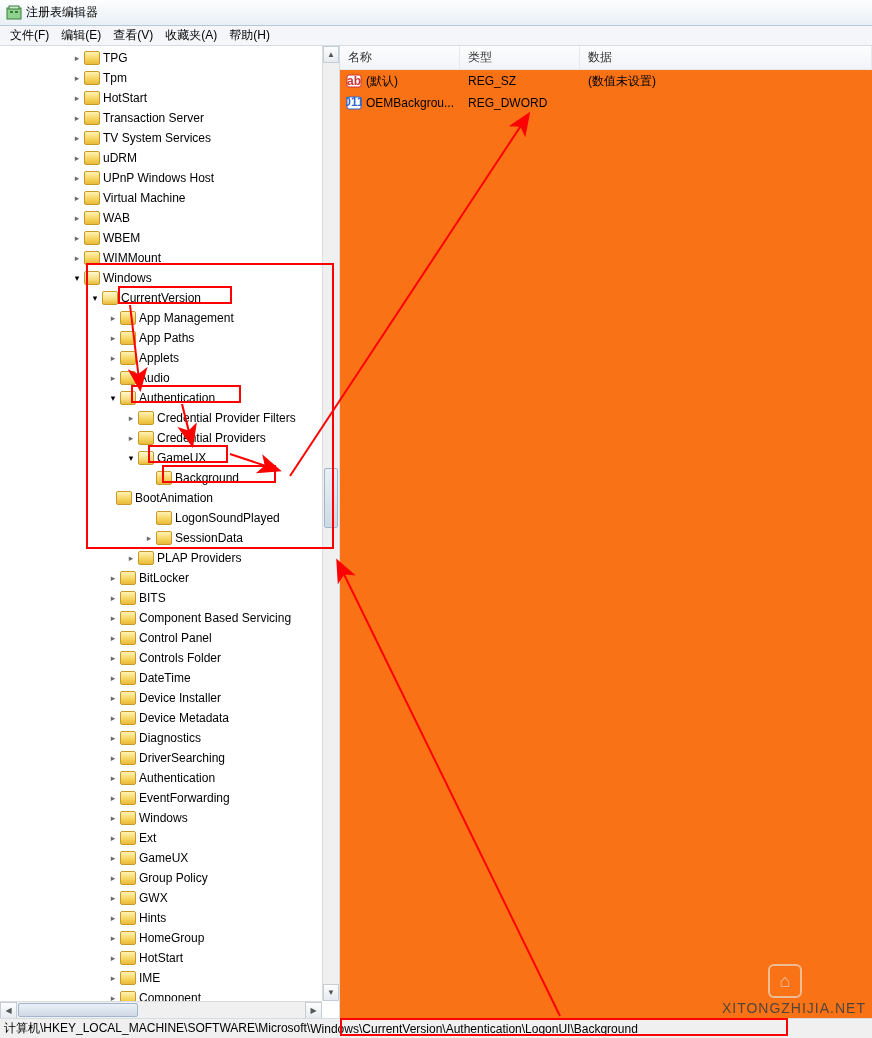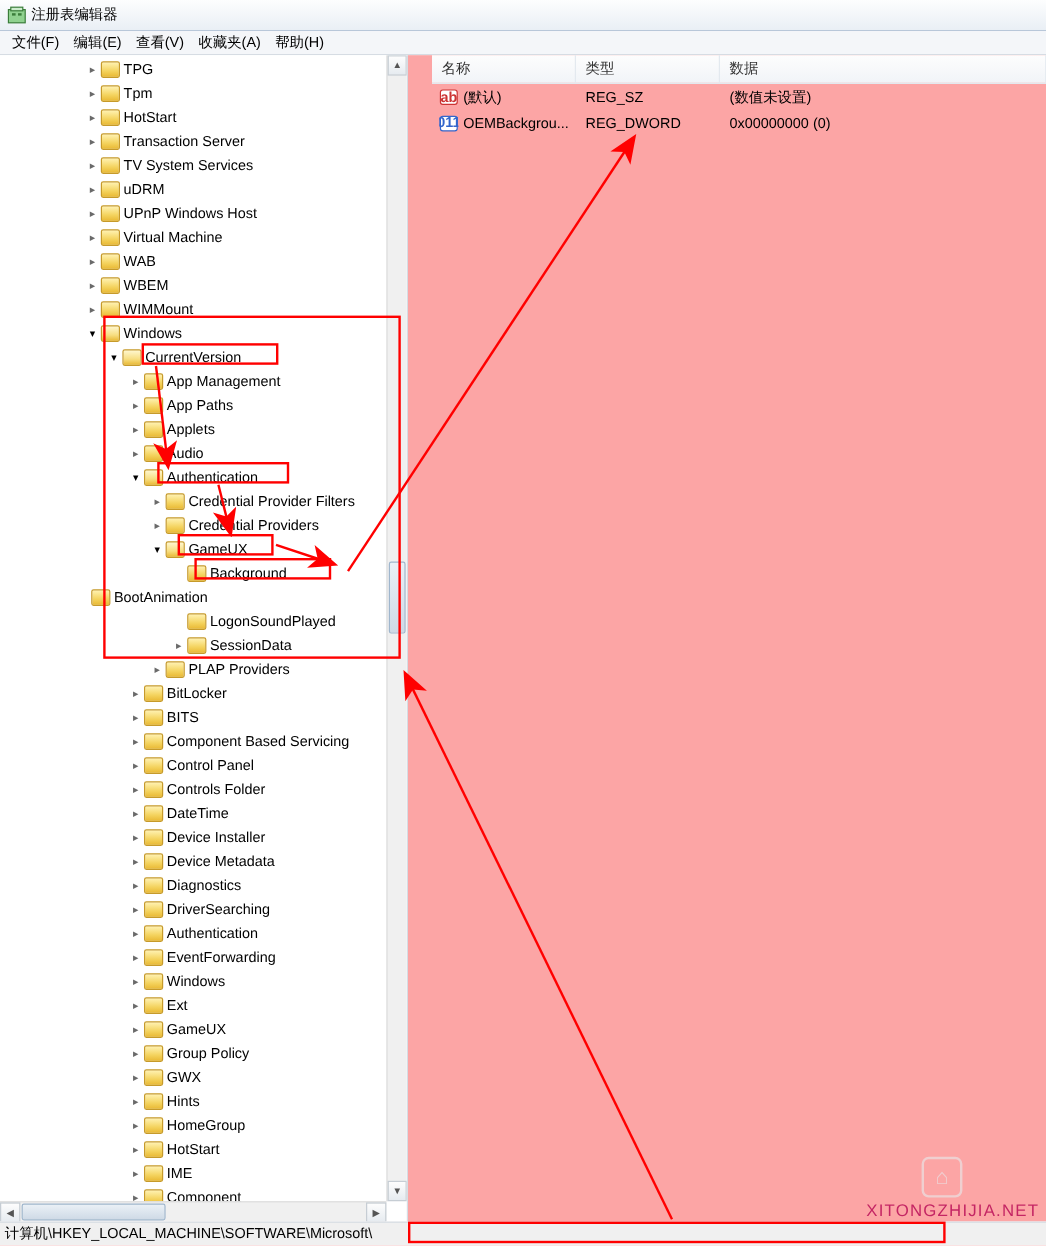--- a/index.html
+++ b/index.html
@@ -7,21 +7,21 @@
 
 .titlebar { height: 26px; background: linear-gradient(#fdfefe, #e9eff5); border-bottom: 1px solid #b8c7d9; display: flex; align-items: center; padding-left: 6px; gap: 4px; }
 .titlebar .app-icon { width: 16px; height: 16px; }
 .titlebar .title { color: #000; }
 
 .menubar { height: 20px; background: #f4f6f9; border-bottom: 1px solid #d6dce3; display: flex; align-items: center; padding-left: 4px; }
 .menubar .mi { padding: 2px 6px; cursor: default; }
 
 .content { position: absolute; top: 46px; left: 0; right: 0; bottom: 20px; display: flex; }
 .tree-pane { width: 340px; border-right: 1px solid #d6dce3; overflow: hidden; position: relative; background: #fff; }
-.list-pane { flex: 1; background: #fca5a5; position: relative; padding-left: 20px; }
+.list-pane { flex: 1; background: #f97316; position: relative; }
 
 .statusbar { position: absolute; left: 0; right: 0; bottom: 0; height: 20px; background: #f0f0f0; border-top: 1px solid #d6dce3; display: flex; align-items: center; padding-left: 4px; font-size: 12px; white-space: nowrap; overflow: hidden; }
 
 .tree { padding-top: 2px; }
 .row { display: flex; align-items: center; height: 20px; }
 .twisty { width: 14px; height: 14px; display: inline-flex; align-items: center; justify-content: center; color: #6a6a6a; font-size: 9px; cursor: default; }
 .twisty.open { color: #000; }
 .folder { width: 16px; height: 14px; background: linear-gradient(#fff2b2, #f4d35e 60%, #e9b935); border: 1px solid #c69a2a; border-radius: 2px; margin-right: 3px; }
 .folder.open { background: linear-gradient(#fff7cf, #f7de81 60%, #e9b935); }
 .label { color: #000; }
@@ -44,21 +44,21 @@
 .vscroll .track { position:absolute; top:17px; bottom:17px; left:0; right:0; }
 .vscroll .thumb { position:absolute; left:1px; right:1px; background: linear-gradient(#eaf0f6,#cfdae6); border:1px solid #9fb6cd; border-radius:2px; }
 .hscroll { position:absolute; left:0; right:17px; bottom:0; height:17px; background:#f0f0f0; border-top:1px solid #dcdcdc; }
 .hscroll .btn { width:17px; height:17px; position:absolute; top:0; background: linear-gradient(#fdfdfd,#e6ebf0); border:1px solid #c6cdd4; display:flex; align-items:center; justify-content:center; font-size:8px; color:#555; }
 .hscroll .btn.r { right:0; }
 .hscroll .thumb { position:absolute; top:1px; bottom:1px; left:18px; width:120px; background: linear-gradient(#eaf0f6,#cfdae6); border:1px solid #9fb6cd; border-radius:2px; }
 .redbox { position:absolute; border:2px solid #ff0000; pointer-events:none; }
 
 svg.arrow { position:absolute; top:0; left:0; width:872px; height:1038px; pointer-events:none; }
 
-.watermark { position:absolute; right:6px; bottom:22px; color:#be185d; font-size:14px; opacity:.9; letter-spacing:1px; }
+.watermark { position:absolute; right:6px; bottom:22px; color:#404040; font-size:14px; opacity:.9; letter-spacing:1px; }
 .wmlogo { position:absolute; right:70px; bottom:40px; width:34px; height:34px; border:2px solid #e8ebee; border-radius:6px; opacity:.6; display:flex; align-items:center; justify-content:center; color:#e8ebee; font-size:18px; }
 </style>
 </head>
 <body>
 
 <div class="titlebar">
   <span class="app-icon">
     <svg viewBox="0 0 16 16">
         <rect x="1" y="3" width="14" height="11" fill="#8fd18f" stroke="#3a7d3a"></rect>
         <rect x="3" y="1" width="10" height="3" fill="#cdeccd" stroke="#3a7d3a"></rect>
@@ -183,21 +183,21 @@
         <div class="row" style="padding-left:124px">
     <span class="twisty open">▾</span>
     <span class="folder open"></span>
     <span class="label">GameUX</span>
   </div>
         <div class="row" style="padding-left:142px">
     <span class="twisty"></span>
     <span class="folder"></span>
     <span class="label">Background</span>
   </div>
-        <div class="row" style="padding-left:62px">
+        <div class="row" style="padding-left:102px">
     <span class="twisty"></span>
     <span class="folder"></span>
     <span class="label">BootAnimation</span>
   </div>
         <div class="row" style="padding-left:142px">
     <span class="twisty"></span>
     <span class="folder"></span>
     <span class="label">LogonSoundPlayed</span>
   </div>
         <div class="row" style="padding-left:142px">
@@ -355,28 +355,28 @@
   </div>
         <div class="list-row">
     <div class="cell-name">
             <span class="ic"><svg viewBox="0 0 16 16">
                 <rect x="1" y="2" width="14" height="12" rx="2" fill="#fff" stroke="#36c"></rect>
                 <text x="8" y="11" text-anchor="middle" font-size="6" fill="#36c" font-weight="bold">011</text>
               </svg></span>
             <span>OEMBackgrou...</span>
           </div>
     <div class="cell-type">REG_DWORD</div>
-    <div class="cell-data">0x00000000 (0)</div>
   </div>
       </div>
   </div>
 </div>
 
 <div class="statusbar">
   <span>计算机\HKEY_LOCAL_MACHINE\SOFTWARE\Microsoft\</span>
+    <span>Windows\CurrentVersion\Authentication\LogonUI\Background</span>
 </div>
 
 <div class="redbox" style="left:86px; top:263px; width:248px; height:286px;"></div>
 <div class="redbox" style="left:118px; top:286px; width:114px; height:18px;"></div>
 <div class="redbox" style="left:131px; top:385px; width:110px; height:18px;"></div>
 <div class="redbox" style="left:148px; top:445px; width:80px; height:18px;"></div>
 <div class="redbox" style="left:162px; top:465px; width:114px; height:18px;"></div>
 <div class="redbox" style="left:340px; top:1018px; width:448px; height:18px;"></div>
 
 <svg class="arrow">

